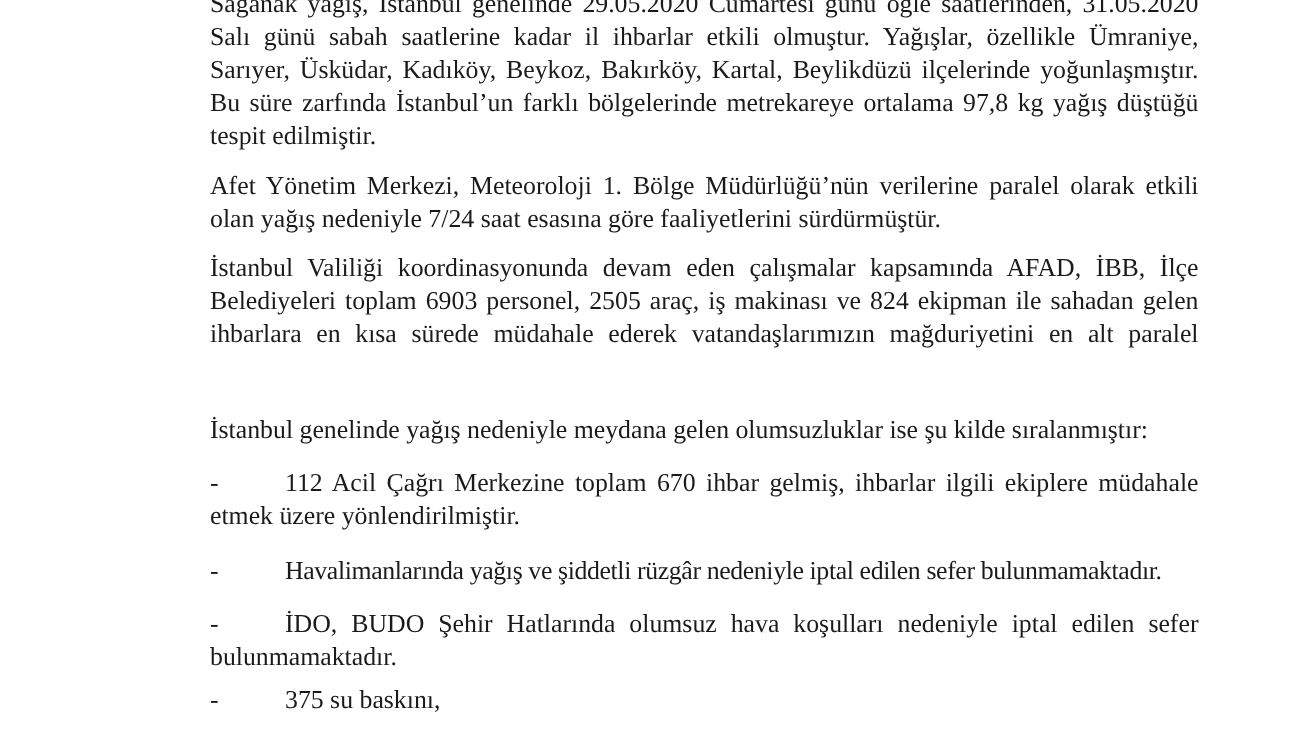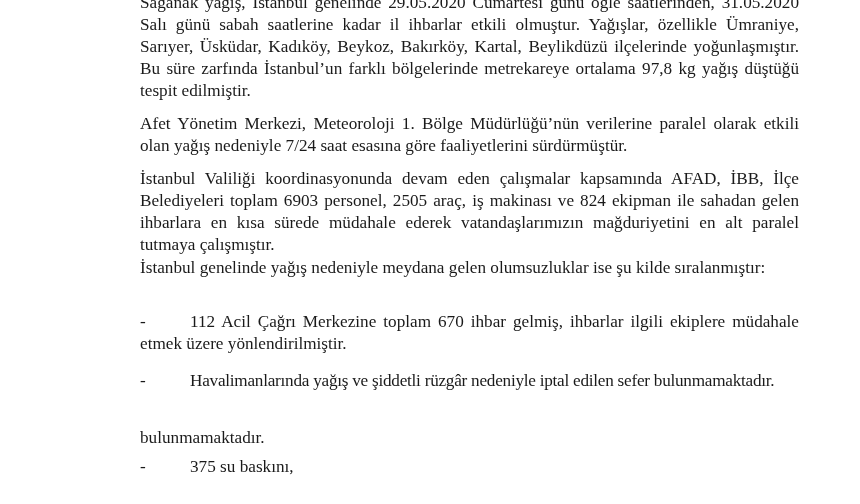--- a/index.html
+++ b/index.html
@@ -67,32 +67,34 @@
   <div class="line justify" style="top:36px;">Sarıyer, Üsküdar, Kadıköy, Beykoz, Bakırköy, Kartal, Beylikdüzü ilçelerinde yoğunlaşmıştır.</div>
   <div class="line justify" style="top:58px;">Bu süre zarfında İstanbul’un farklı bölgelerinde metrekareye ortalama 97,8 kg yağış düştüğü</div>
   <div class="line" style="top:80px;">tespit edilmiştir.</div>
 
   <div class="line justify" style="top:113px;">Afet Yönetim Merkezi, Meteoroloji 1. Bölge Müdürlüğü’nün verilerine paralel olarak etkili</div>
   <div class="line" style="top:135px;">olan yağış nedeniyle 7/24 saat esasına göre faaliyetlerini sürdürmüştür.</div>
 
   <div class="line justify" style="top:168px;">İstanbul Valiliği koordinasyonunda devam eden çalışmalar kapsamında AFAD, İBB, İlçe</div>
   <div class="line justify" style="top:190px;">Belediyeleri toplam 6903 personel, 2505 araç, iş makinası ve 824 ekipman ile sahadan gelen</div>
   <div class="line justify" style="top:212px;">ihbarlara en kısa sürede müdahale ederek vatandaşlarımızın mağduriyetini en alt paralel</div>
-  <div class="line" style="top:234px;">tutmaya çalışmıştır.</div>
 
-  <div class="line" style="top:257px;">İstanbul genelinde yağış nedeniyle meydana gelen olumsuzluklar ise şu kilde sıralanmıştır:</div>
+  <div class="line" style="top:276px;">İstanbul genelinde yağış nedeniyle meydana gelen olumsuzluklar ise şu kilde sıralanmıştır:</div>
 
   <div class="bullet-line" style="top:311px;">
     <span class="dash">-</span><span class="bullet-text justify">112 Acil Çağrı Merkezine toplam 670 ihbar gelmiş, ihbarlar ilgili ekiplere müdahale</span>
   </div>
   <div class="line" style="top:333px;">etmek üzere yönlendirilmiştir.</div>
 
   <div class="bullet-line" style="top:370px;">
     <span class="dash">-</span><span class="bullet-text" style="letter-spacing:-0.25px;text-align:center;">Havalimanlarında yağış ve şiddetli rüzgâr nedeniyle iptal edilen sefer bulunmamaktadır.</span>
   </div>
 
+  <div class="bullet-line" style="top:405px;">
+    <span class="dash">-</span><span class="bullet-text justify">İDO, BUDO Şehir Hatlarında olumsuz hava koşulları nedeniyle iptal edilen sefer</span>
+  </div>
   <div class="line" style="top:427px;">bulunmamaktadır.</div>
 
   <div class="bullet-line" style="top:456px;">
     <span class="dash">-</span><span class="bullet-text">375 su baskını,</span>
   </div>
 
 </div>
 
 </body></html>

